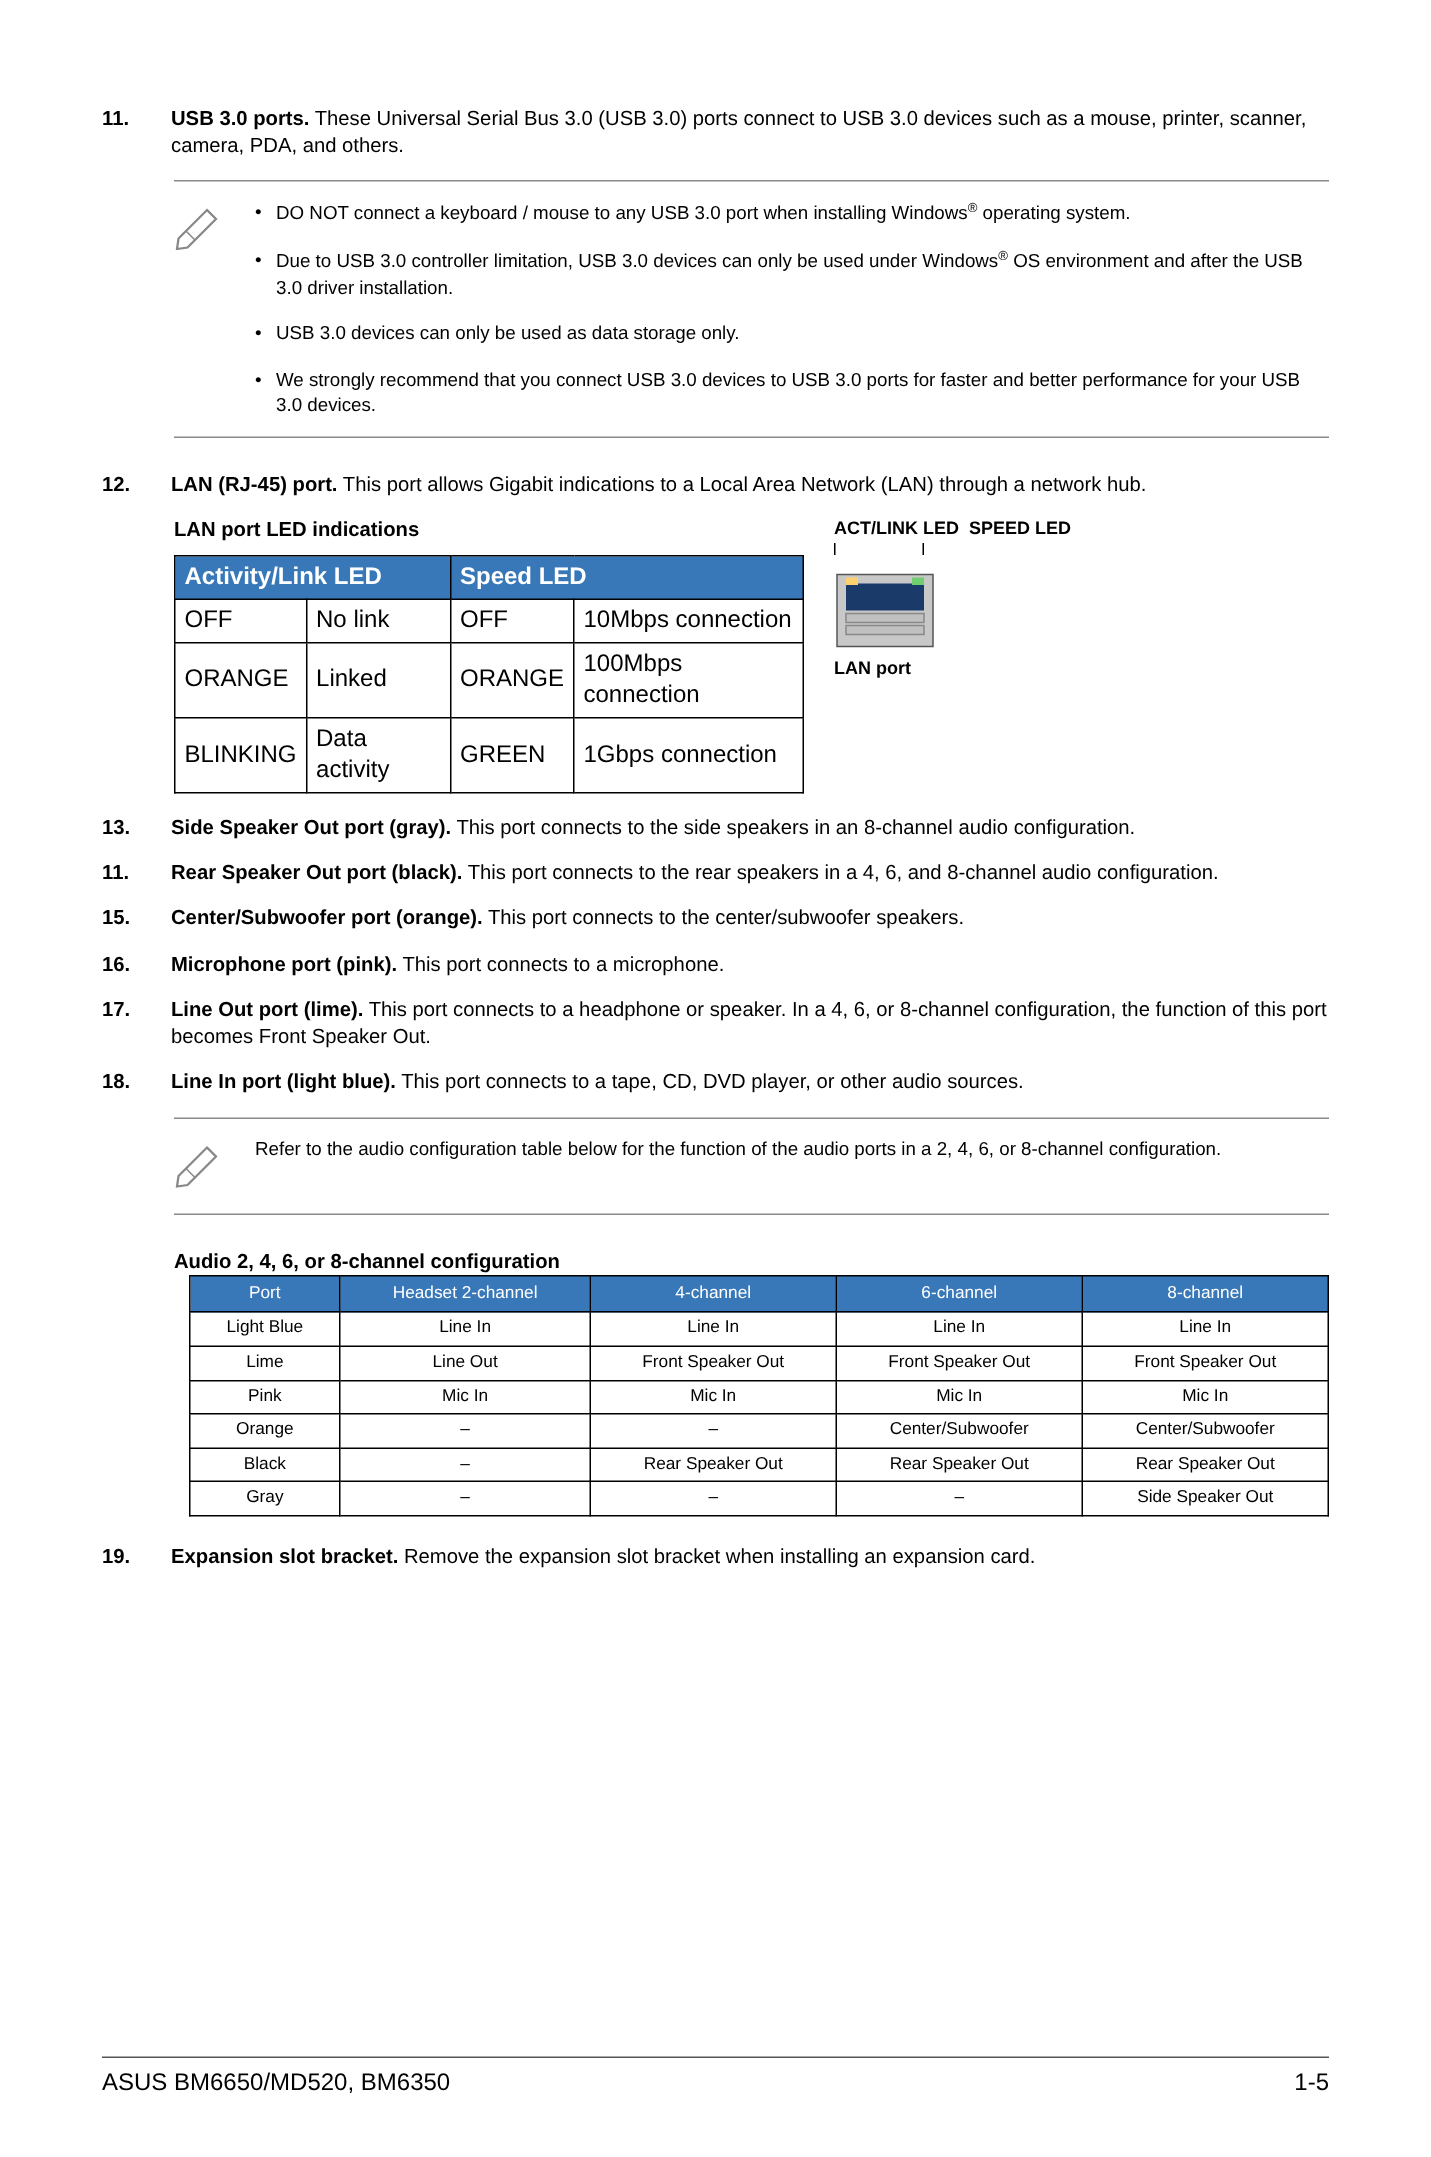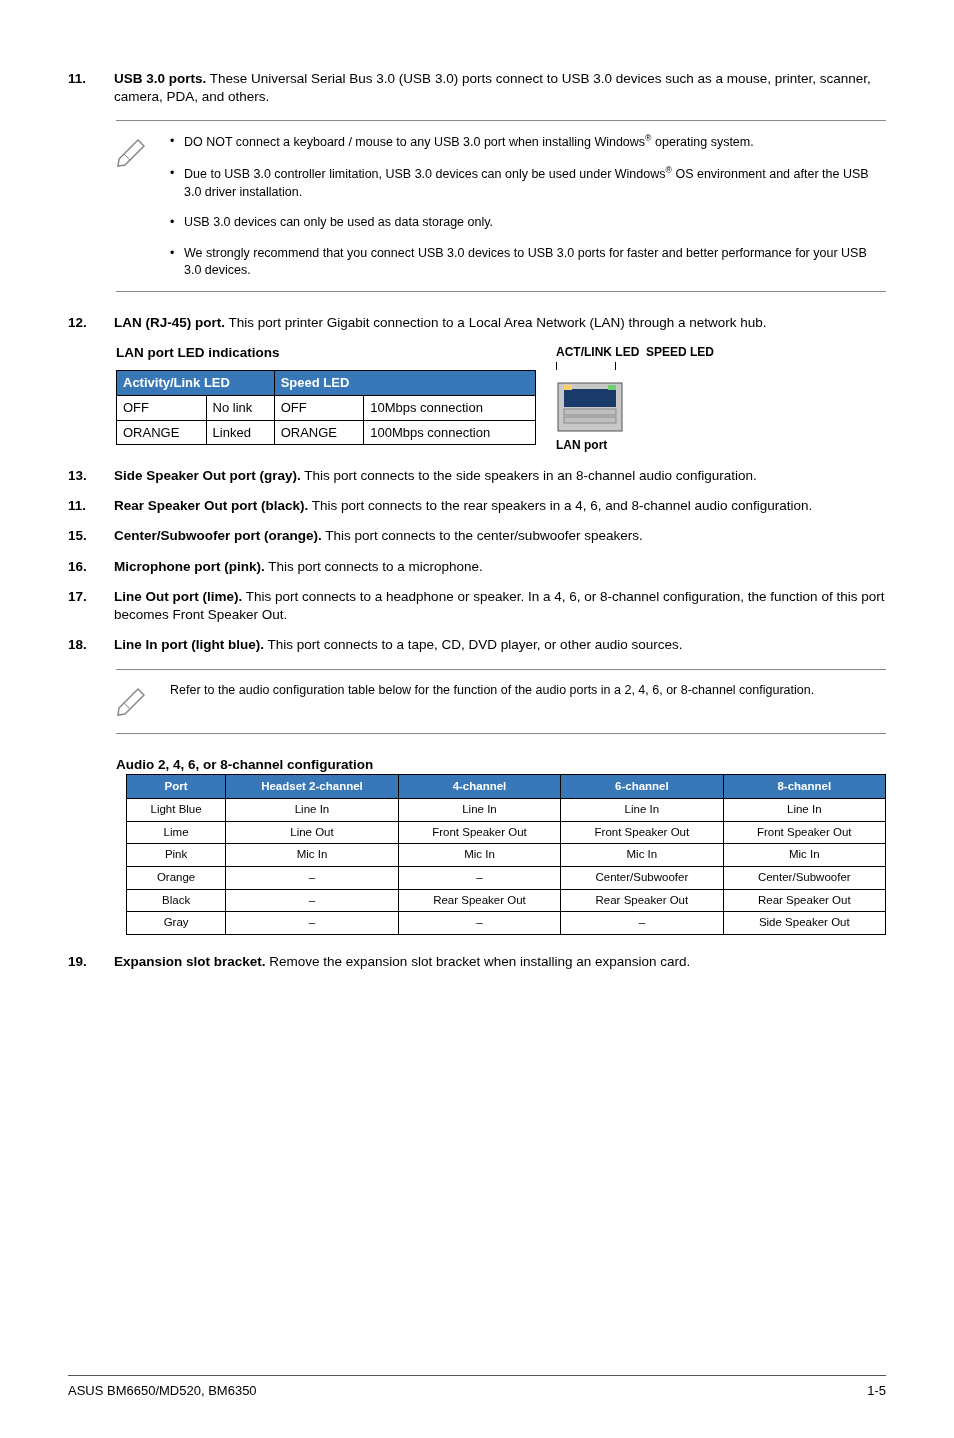--- a/index.html
+++ b/index.html
@@ -12,31 +12,31 @@
 .note-icon{width:54px;flex-shrink:0;padding-top:4px}
 .note-body{flex:1}
 .note-body ul{list-style:none}
 .note-body li{position:relative;padding-left:14px;margin-bottom:14px;font-size:12.5px}
 .note-body li:last-child{margin-bottom:0}
 .note-body li:before{content:"•";position:absolute;left:0}
 .single-note{font-size:12.5px}
 .lan-row{display:flex;margin:6px 0 0 48px;gap:20px}
 .lan-left{flex:0 0 420px}
 .lan-heading{font-weight:bold;margin-bottom:8px}
-.lan-table{border-collapse:collapse;width:100%;font-size:13px}
+.lan-table{border-collapse:collapse;width:100%;font-size:16px}
 .lan-table th,.lan-table td{border:1px solid #000;padding:3px 6px;text-align:left}
 .lan-table .band{background:#3878b8;color:#fff;font-weight:bold}
 .lan-table .sub{background:#a8c8e8;color:#888}
 .lan-right{font-size:12px;font-weight:bold}
 .tick{display:inline-block;width:1px;height:8px;background:#000;vertical-align:top}
 .audio-heading{font-weight:bold;margin:10px 0 0 48px}
 .audio-table{margin-left:58px;border-collapse:collapse;font-size:11.5px;width:760px}
-.audio-table th{background:#3878b8;color:#fff;border:1px solid #000;padding:4px 8px;font-weight:bold}
+.audio-table th{background:#3878b8;color:#fff;border:1px solid #000;padding:4px 8px;font-weight:normal}
 .audio-table td{border:1px solid #000;padding:3px 8px;text-align:center}
-.footer{position:absolute;bottom:38px;left:68px;right:68px;display:flex;justify-content:space-between;font-size:13px;border-top:1px solid #555;padding-top:6px}
+.footer{position:absolute;bottom:38px;left:68px;right:68px;display:flex;justify-content:space-between;font-size:16px;border-top:1px solid #555;padding-top:6px}
 sup{font-size:0.7em}
 </style>
 </head>
 <body>
 
 <div class="item">
   <div class="item-num">11.</div>
   <div class="item-body"><b>USB 3.0 ports.</b><span> These Universal Serial Bus 3.0 (USB 3.0) ports connect to USB 3.0 devices such as a mouse, printer, scanner, camera, PDA, and others.</span></div>
 </div>
 
@@ -53,21 +53,21 @@
       <li><span>DO NOT connect a keyboard / mouse to any USB 3.0 port when installing Windows</span><sup>®</sup><span> operating system.</span></li>
       <li><span>Due to USB 3.0 controller limitation, USB 3.0 devices can only be used under Windows</span><sup>®</sup><span> OS environment and after the USB 3.0 driver installation.</span></li>
       <li>USB 3.0 devices can only be used as data storage only.</li>
       <li>We strongly recommend that you connect USB 3.0 devices to USB 3.0 ports for faster and better performance for your USB 3.0 devices.</li>
     </ul>
   </div>
 </div>
 
 <div class="item">
   <div class="item-num">12.</div>
-  <div class="item-body"><b>LAN (RJ-45) port.</b><span> This port printer Gigabit connection to a Local Area Network (LAN) through a network hub.</span></div>
+  <div class="item-body"><b>LAN (RJ-45) port.</b><span> This port allows Gigabit indications to a Local Area Network (LAN) through a network hub.</span></div>
 </div>
 
 <div class="lan-row">
   <div class="lan-left">
     <div class="lan-heading">LAN port LED indications</div>
     <table class="lan-table">
       <tbody>
           <tr>
             <th class="band" colspan="2">Activity/Link LED</th>
             <th class="band" colspan="2">Speed LED</th>
@@ -76,20 +76,26 @@
             <td>OFF</td>
             <td>No link</td>
             <td>OFF</td>
             <td>10Mbps connection</td>
           </tr>
       <tr>
             <td>ORANGE</td>
             <td>Linked</td>
             <td>ORANGE</td>
             <td>100Mbps connection</td>
+          </tr>
+      <tr>
+            <td>BLINKING</td>
+            <td>Data activity</td>
+            <td>GREEN</td>
+            <td>1Gbps connection</td>
           </tr>
     </tbody>
       </table>
   </div>
   <div class="lan-right">
     <div style="white-space:nowrap"><span>ACT/LINK LED</span>&nbsp;&nbsp;<span>SPEED LED</span></div>
     <div style="margin:2px 0"><span class="tick"></span><span style="display:inline-block;width:58px"></span><span class="tick"></span></div>
     <svg width="68" height="52">
       <rect x="2" y="2" width="64" height="48" fill="#c8c8c8" stroke="#555"></rect>
       <rect x="8" y="8" width="52" height="18" fill="#1a3a6a"></rect>

